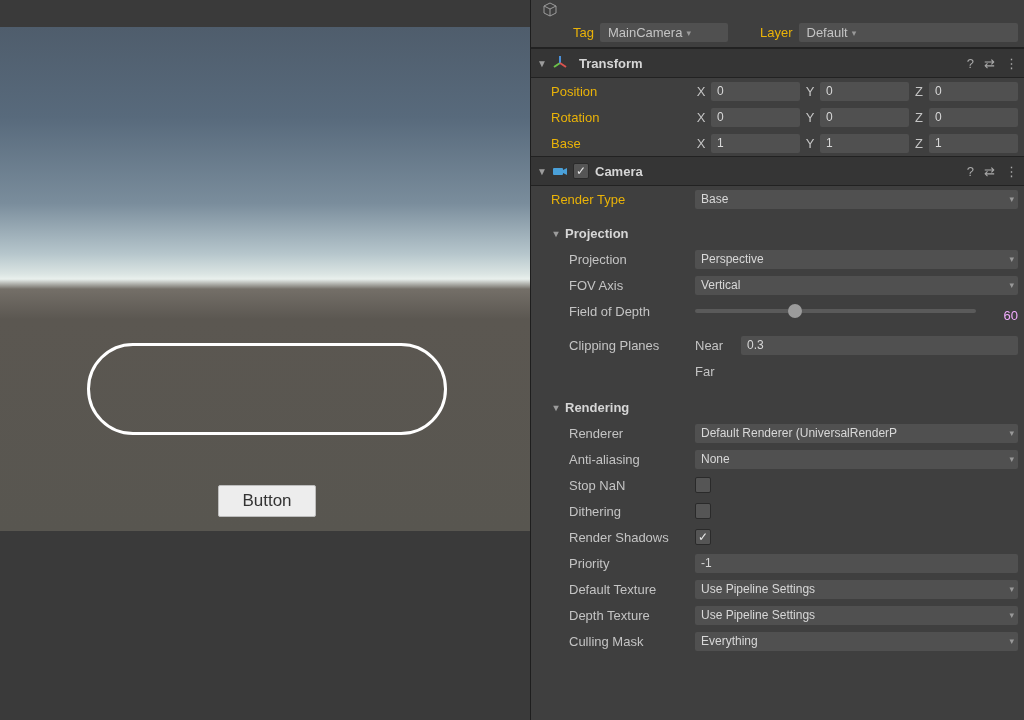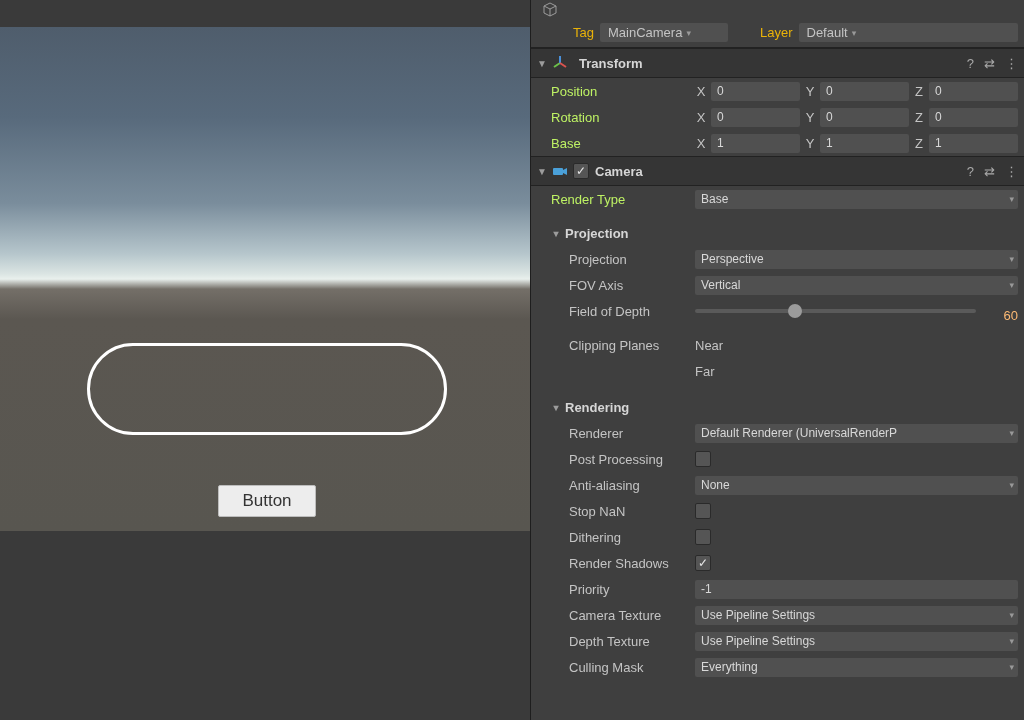--- a/index.html
+++ b/index.html
@@ -36,21 +36,21 @@
     border-radius: 2px;
   }
 
   
   .inspector { flex: 1; height: 720px; background: #3f3f3f; border-left: 1px solid #1e1e1e; display: flex; flex-direction: column; overflow: hidden; }
   .row { display: flex; align-items: center; height: 26px; padding: 0 6px; }
   .row.section { background: #353535; border-top: 1px solid #222; border-bottom: 1px solid #222; height: 30px; }
   .row.section .title { font-weight: bold; color: #d6d6d6; margin-left: 6px; }
   .tri { width: 10px; text-align: center; color: #9c9c9c; font-size: 10px; }
   .icon { width: 18px; height: 18px; display: inline-flex; align-items: center; justify-content: center; margin: 0 4px; }
-  .label { flex: 0 0 158px; padding-left: 14px; color: #bef264; }
+  .label { flex: 0 0 158px; padding-left: 14px; color: #eab308; }
   .sublabel { flex: 0 0 158px; padding-left: 32px; color: #c4c4c4; }
   .field, .dropdown, .num {
     background: #505050; color: #d8d8d8;
     border: none; border-radius: 2px;
     height: 19px; padding: 0 6px; font-size: 12px;
   }
   .field { flex: 1; }
   .dropdown {
     flex: 1; display: flex; align-items: center; justify-content: space-between;
     padding: 0 4px 0 6px;
@@ -59,21 +59,21 @@
   .xyz { display: flex; flex: 1; gap: 4px; align-items: center; }
   .xyz .axlbl { width: 12px; text-align: center; color: #c4c4c4; }
   .xyz .num { width: 48px; flex: 1; }
   .checkbox {
     width: 16px; height: 16px; background: #555; border: 1px solid #2a2a2a; border-radius: 2px;
     display: inline-flex; align-items: center; justify-content: center; color: #e6e6e6; font-size: 12px;
   }
   .slider-wrap { flex: 1; display: flex; align-items: center; gap: 6px; }
   .slider-track { flex: 1; position: relative; height: 4px; background: #5a5a5a; border-radius: 2px; }
   .slider-knob { position: absolute; top: -5px; width: 14px; height: 14px; background: #9b9b9b; border-radius: 50%; }
-  .fov-val { width: 36px; text-align: right; color: #fdba74; margin-top: 8px; }
+  .fov-val { width: 36px; text-align: right; color: #f0abfc; margin-top: 8px; }
   .tools { margin-left: auto; display: flex; gap: 10px; color: #a9a9a9; }
   .tools span { font-size: 13px; cursor: default; }
 
   .tagrow { height: 30px; background: #3f3f3f; border-bottom: 1px solid #222; padding-left: 42px; gap: 6px; }
   .taglbl { color: #eab308; }
   .tagdd { background: #505050; height: 19px; border-radius: 2px; display: flex; align-items: center; padding: 0 4px 0 8px; gap: 4px; }
   .tagdd .dd-caret { font-size: 9px; color: #999; }
 
   .subhead { padding-left: 14px; font-weight: bold; color: #d6d6d6; display:flex; align-items:center; gap:4px; }
   .clip-sub { display:flex; align-items:center; gap:6px; flex:1; }
@@ -230,20 +230,21 @@
         <span class="fov-val">60</span>
       </div>
     </div>
 
     <div style="height:8px"></div>
 
     <div class="row">
       <span class="sublabel">Clipping Planes</span>
       <div class="clip-sub">
         <span class="clbl">Near</span>
+        <input class="num" value="0.3" style="">
       </div>
     </div>
     <div class="row">
       <span class="sublabel"></span>
       <div class="clip-sub">
         <span class="clbl">Far</span>
       </div>
     </div>
 
     <div style="height:10px"></div>
@@ -255,24 +256,20 @@
         </span>
     </div>
     <div class="row">
       <span class="sublabel">Renderer</span>
       <div class="dropdown">
         <span style="white-space:nowrap;overflow:hidden">Default Renderer (UniversalRenderP</span>
           <span class="dd-caret">▾</span>
       </div>
     </div>
     <div class="row">
-      <span class="sublabel">Post Processing</span>
-      <span class="checkbox"></span>
-    </div>
-    <div class="row">
       <span class="sublabel">Anti-aliasing</span>
       <div class="dropdown">
         <span>None</span>
           <span class="dd-caret">▾</span>
       </div>
     </div>
     <div class="row">
       <span class="sublabel">Stop NaN</span>
       <span class="checkbox"></span>
     </div>
@@ -282,21 +279,21 @@
     </div>
     <div class="row">
       <span class="sublabel">Render Shadows</span>
       <span class="checkbox">✓</span>
     </div>
     <div class="row">
       <span class="sublabel">Priority</span>
       <input class="field" value="-1" style="">
     </div>
     <div class="row">
-      <span class="sublabel">Camera Texture</span>
+      <span class="sublabel">Default Texture</span>
       <div class="dropdown">
         <span>Use Pipeline Settings</span>
           <span class="dd-caret">▾</span>
       </div>
     </div>
     <div class="row">
       <span class="sublabel">Depth Texture</span>
       <div class="dropdown">
         <span>Use Pipeline Settings</span>
           <span class="dd-caret">▾</span>

